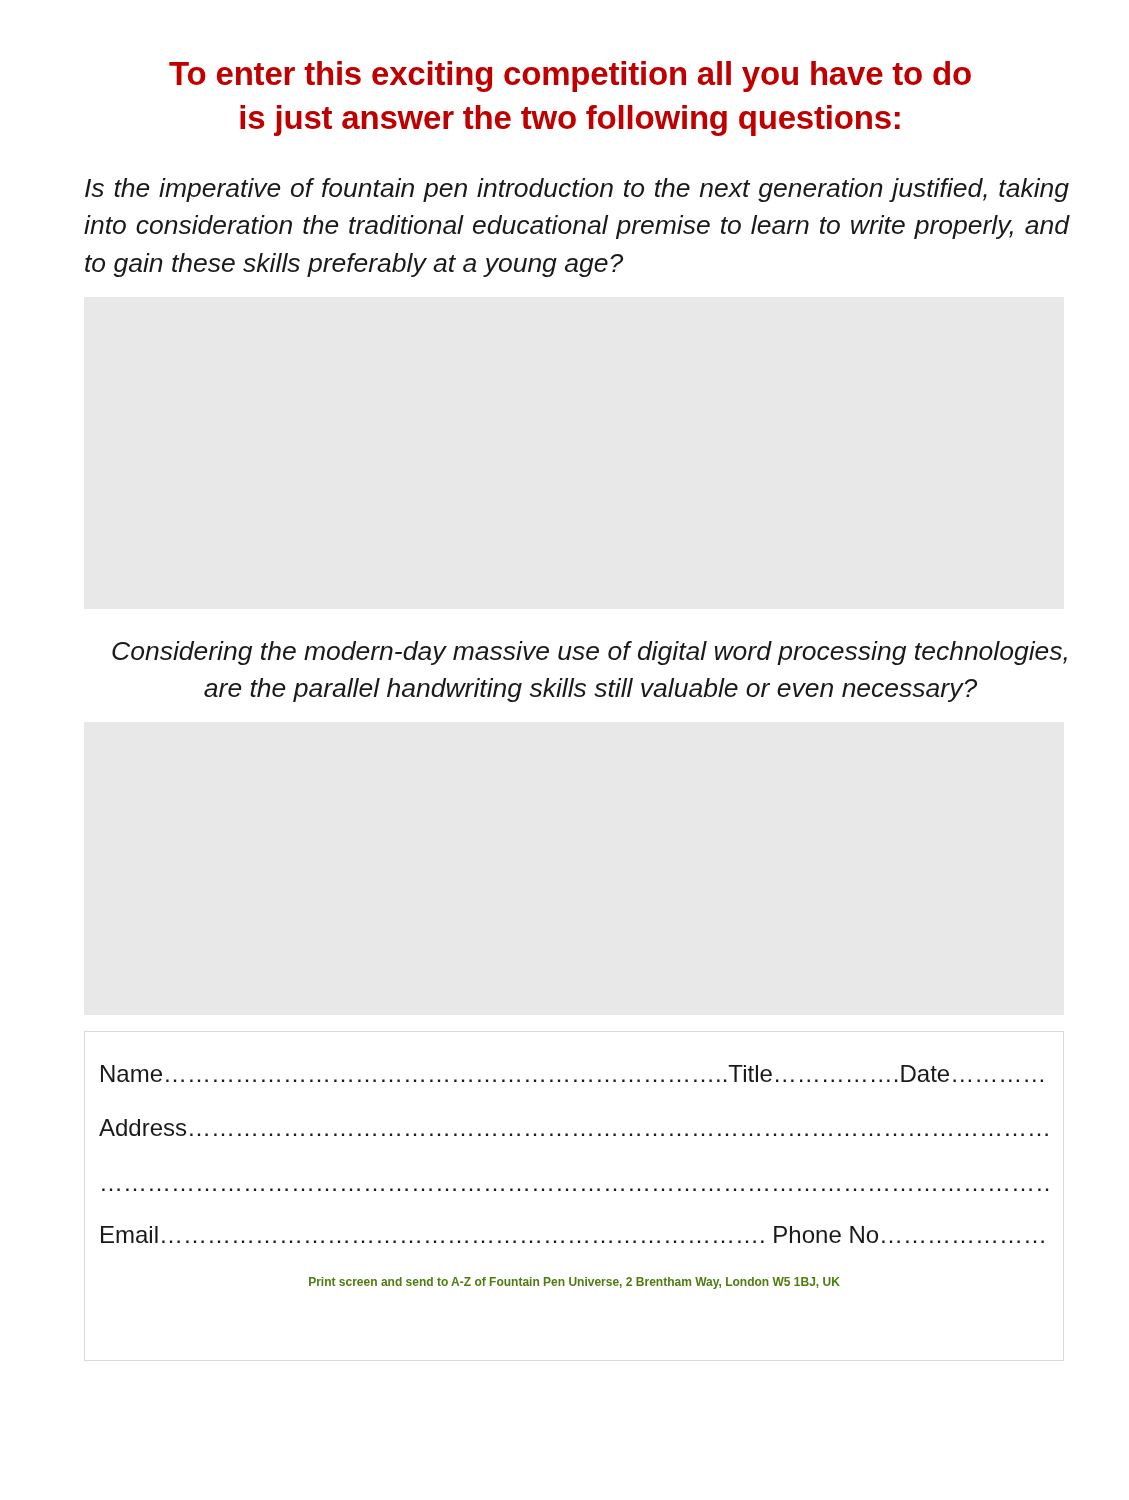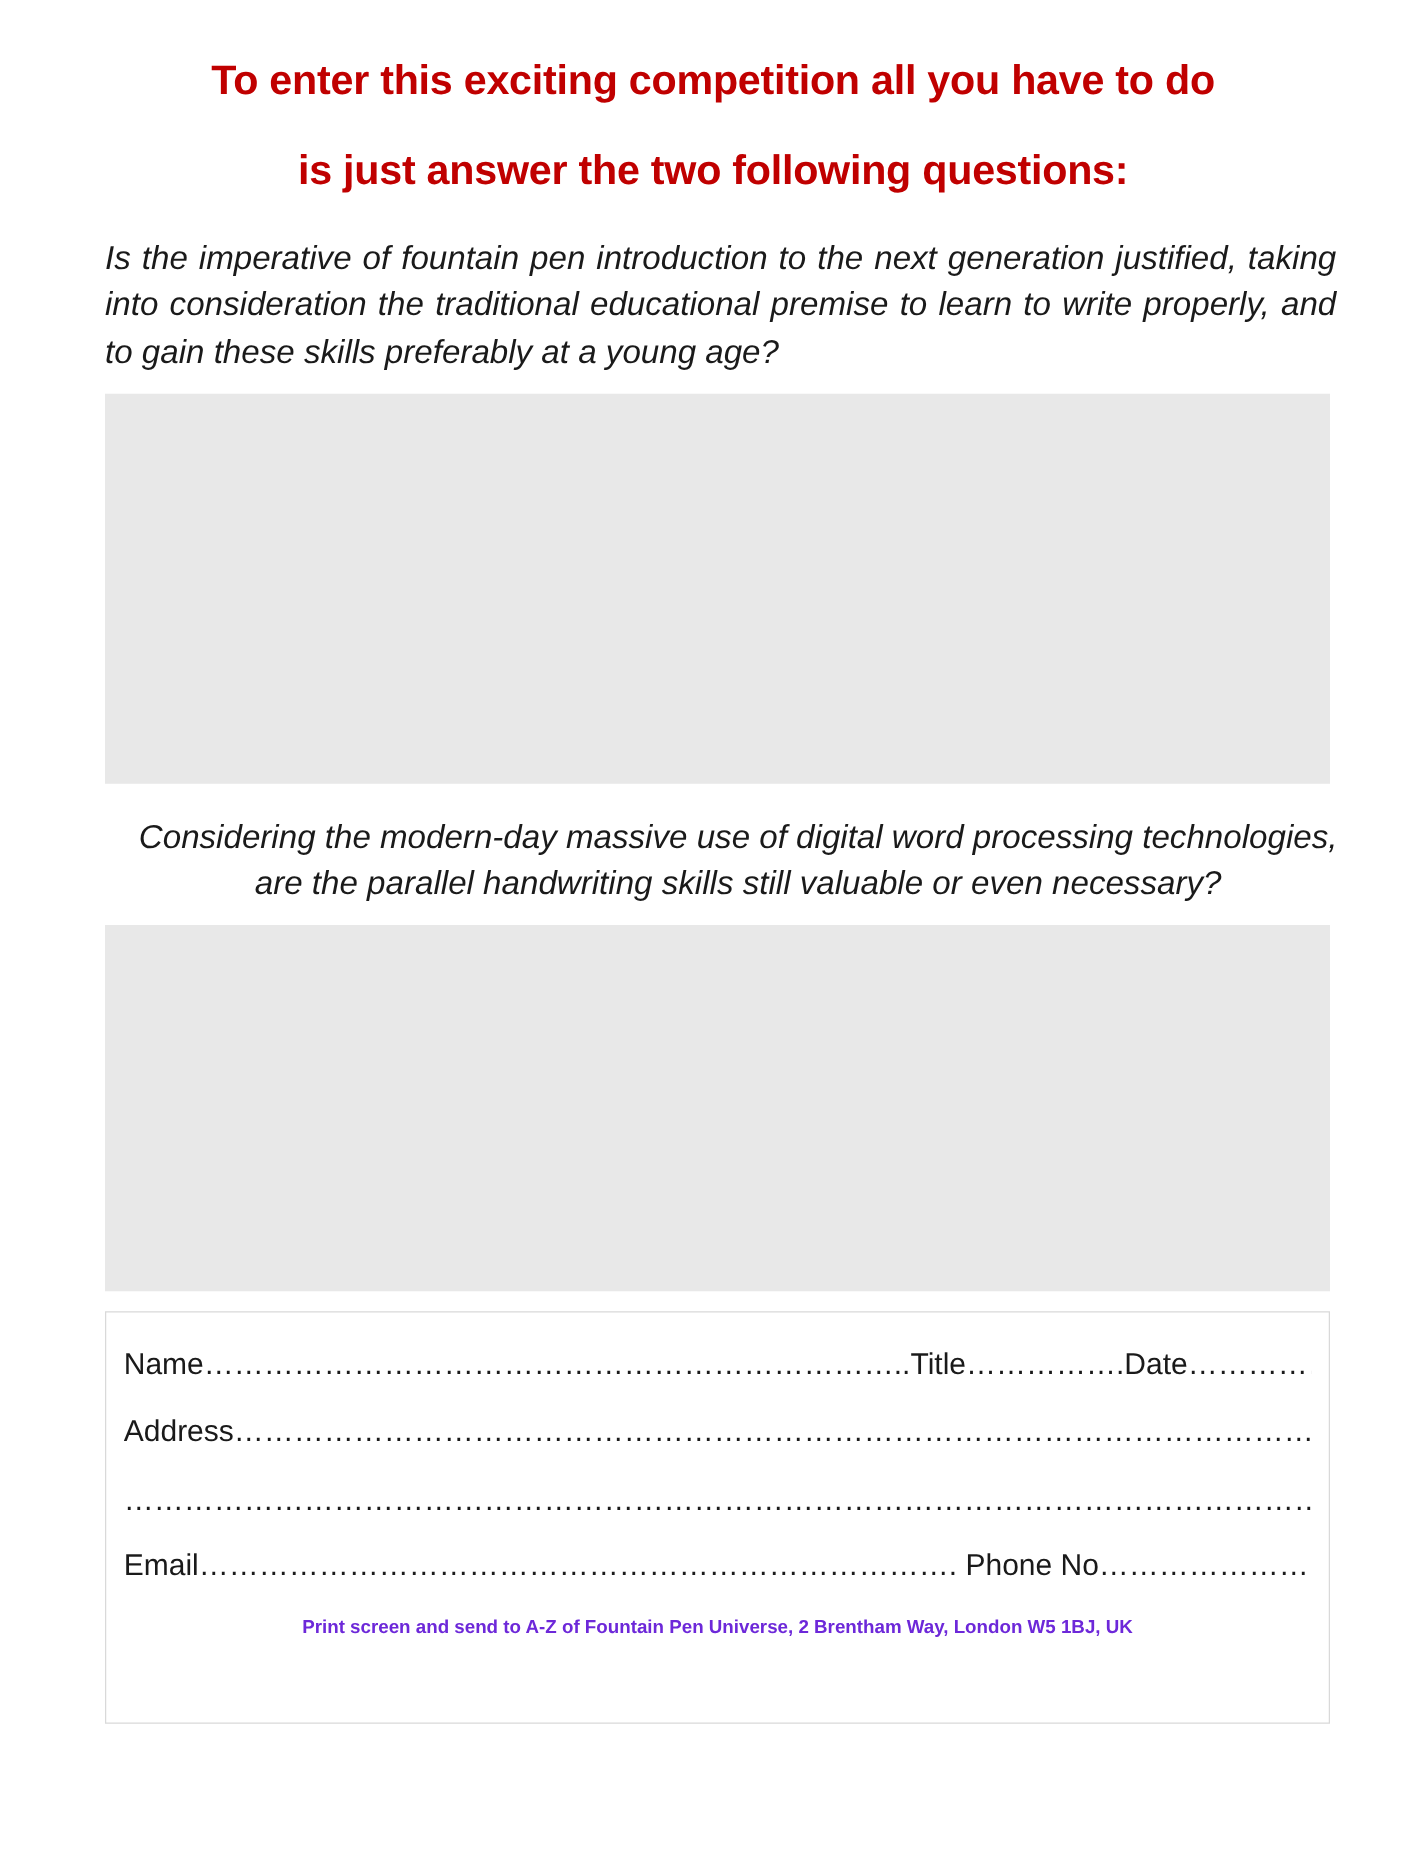--- a/index.html
+++ b/index.html
@@ -12,35 +12,34 @@
     height: 1500px;
     font-family: "Liberation Sans", sans-serif;
     color: #111111;
     position: relative;
     overflow: hidden;
   }
   .page {
     width: 1129px;
     height: 1500px;
     box-sizing: border-box;
-    padding: 30px 62px 20px 82px;
+    padding: 40px 62px 20px 82px;
     position: relative;
   }
   .headline {
     color: #C00000;
     font-weight: bold;
     font-size: 33px;
     line-height: 1.33;
     text-align: center;
     margin: 12px 8px 30px 0px;
     letter-spacing: -0.2px;
   }
   .headline .l2 {
     display: block;
-    margin-top: 28px;
   }
   .question {
     font-size: 26.5px;
     line-height: 1.42;
     color: #1a1a1a;
     margin: 0 0 14px 2px;
     width: 985px;
     font-style: italic;
   }
   .q1 {
@@ -77,24 +76,24 @@
     line-height: 1.18;
     color: #1a1a1a;
     margin: 0 0 26px 0;
     white-space: nowrap;
     overflow: hidden;
   }
   .detail-line.cont {
     margin-bottom: 24px;
   }
   .footer-note {
-    font-size: 15px;
+    font-size: 12px;
     font-weight: bold;
     text-align: center;
-    color: #6d28d9;
+    color: #4d7c0f;
     margin-top: 18px;
   }
 </style>
 </head>
 <body>
 
 <div class="page">
 
   <h1 class="headline">
     <span>To enter this exciting competition all you have to do</span>

